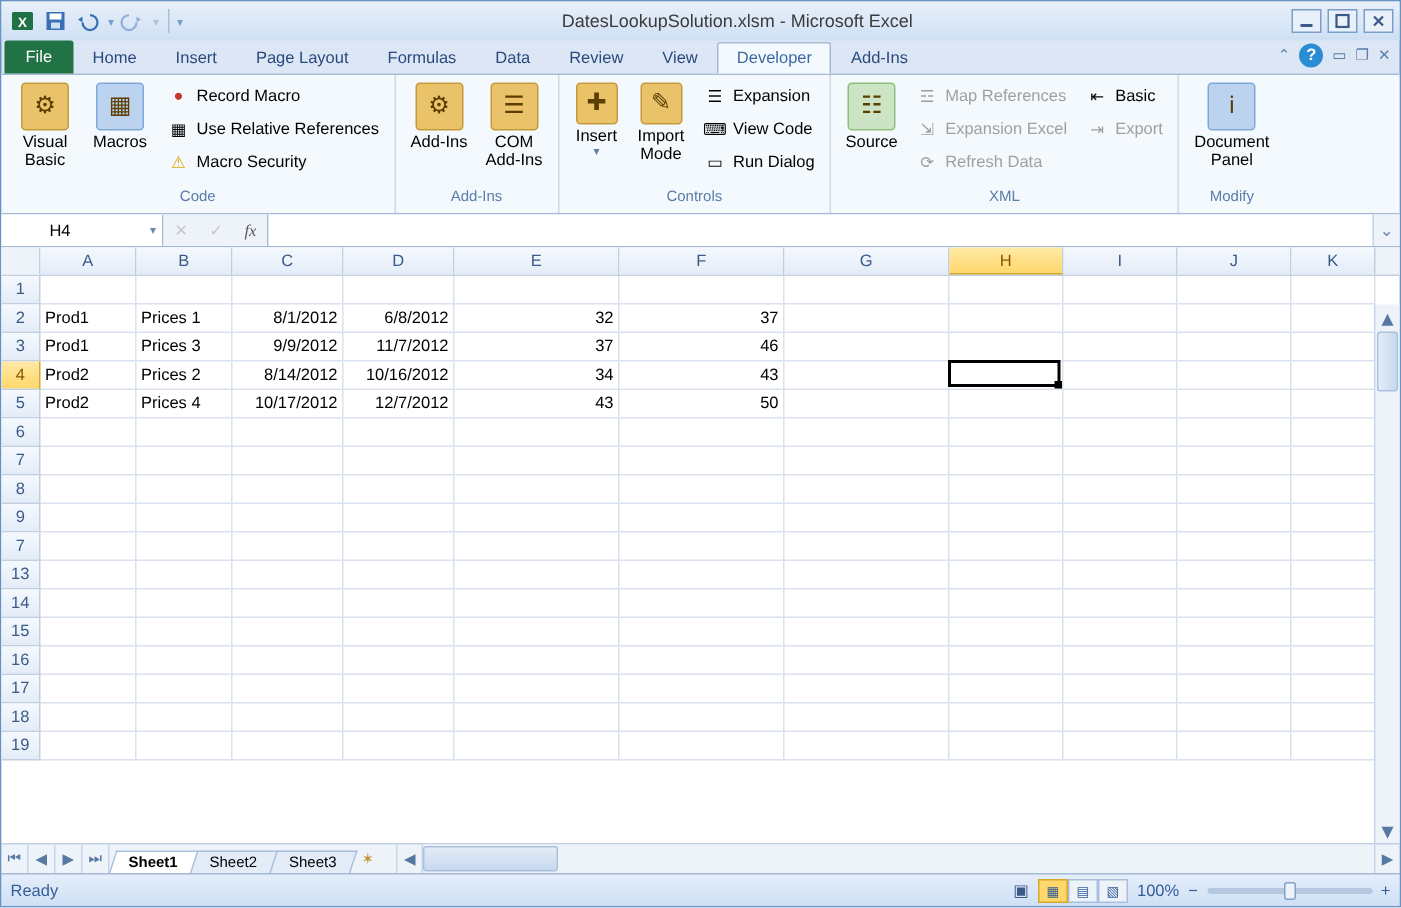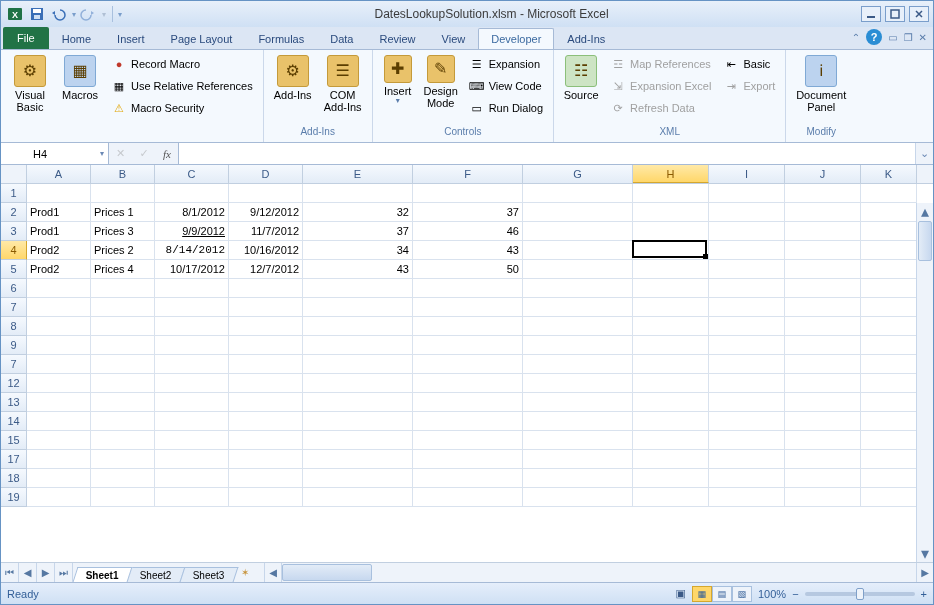--- a/index.html
+++ b/index.html
@@ -192,20 +192,21 @@
           <div class="small-item">
               <span class="sm-icon">▦</span>
               <span>Use Relative References</span>
             </div>
           <div class="small-item">
               <span class="sm-icon" style="color:#e1a80d">⚠</span>
               <span>Macro Security</span>
             </div>
         </div>
       </div>
+      <div class="group-label">Code</div>
     </div>
 
     <div class="group">
       <div class="group-body">
         <div class="big-btn">
           <div class="big-icon">
               <span>⚙</span>
             </div>
           <span>Add-Ins</span>
         </div>
@@ -226,21 +227,21 @@
           <div class="big-icon" style="width:28px;height:28px">
               <span>✚</span>
             </div>
           <span>Insert</span>
           <span style="font-size:8px;color:#5a7dab">▾</span>
         </div>
         <div class="big-btn" style="width:44px">
           <div class="big-icon" style="width:28px;height:28px">
               <span>✎</span>
             </div>
-          <span style="white-space:pre-line">Design
+          <span style="white-space:pre-line">Import
 Mode</span>
         </div>
         <div class="small-list">
           <div class="small-item">
               <span class="sm-icon">☰</span>
               <span>Expansion</span>
             </div>
           <div class="small-item">
               <span class="sm-icon">⌨</span>
               <span>View Code</span>
@@ -347,48 +348,48 @@
             <div class="cell" style="width: 76px;"></div>
             <div class="cell" style="width: 76px;"></div>
             <div class="cell" style="width: 76px;"></div>
             <div class="cell" style="width: 56px;"></div>
           </div>
           <div class="row">
             <div class="rh">2</div>
             <div class="cell t-l" style="width: 64px;">Prod1</div>
             <div class="cell t-l" style="width: 64px;">Prices 1</div>
             <div class="cell t-r" style="width: 74px;">8/1/2012</div>
-            <div class="cell t-r" style="width: 74px;">9/12/2012</div>
+            <div class="cell t-r" style="width: 74px;">6/8/2012</div>
             <div class="cell t-r" style="width: 110px;">32</div>
             <div class="cell t-r" style="width: 110px;">37</div>
             <div class="cell" style="width: 110px;"></div>
             <div class="cell" style="width: 76px;"></div>
             <div class="cell" style="width: 76px;"></div>
             <div class="cell" style="width: 76px;"></div>
             <div class="cell" style="width: 56px;"></div>
           </div>
           <div class="row">
             <div class="rh">3</div>
             <div class="cell t-l" style="width: 64px;">Prod1</div>
             <div class="cell t-l" style="width: 64px;">Prices 3</div>
-            <div class="cell t-r" style="width: 74px; text-decoration: underline;">9/9/2012</div>
+            <div class="cell t-r" style="width: 74px;">9/9/2012</div>
             <div class="cell t-r" style="width: 74px;">11/7/2012</div>
             <div class="cell t-r" style="width: 110px;">37</div>
             <div class="cell t-r" style="width: 110px;">46</div>
             <div class="cell" style="width: 110px;"></div>
             <div class="cell" style="width: 76px;"></div>
             <div class="cell" style="width: 76px;"></div>
             <div class="cell" style="width: 76px;"></div>
             <div class="cell" style="width: 56px;"></div>
           </div>
           <div class="row">
             <div class="rh sel">4</div>
             <div class="cell t-l" style="width: 64px;">Prod2</div>
             <div class="cell t-l" style="width: 64px;">Prices 2</div>
-            <div class="cell t-r" style="width: 74px; font-family: Liberation Mono, monospace;">8/14/2012</div>
+            <div class="cell t-r" style="width: 74px;">8/14/2012</div>
             <div class="cell t-r" style="width: 74px;">10/16/2012</div>
             <div class="cell t-r" style="width: 110px;">34</div>
             <div class="cell t-r" style="width: 110px;">43</div>
             <div class="cell" style="width: 110px;"></div>
             <div class="cell" style="width: 76px;"></div>
             <div class="cell" style="width: 76px;"></div>
             <div class="cell" style="width: 76px;"></div>
             <div class="cell" style="width: 56px;"></div>
           </div>
           <div class="row">
@@ -469,34 +470,20 @@
             <div class="cell" style="width: 74px;"></div>
             <div class="cell" style="width: 110px;"></div>
             <div class="cell" style="width: 110px;"></div>
             <div class="cell" style="width: 110px;"></div>
             <div class="cell" style="width: 76px;"></div>
             <div class="cell" style="width: 76px;"></div>
             <div class="cell" style="width: 76px;"></div>
             <div class="cell" style="width: 56px;"></div>
           </div>
           <div class="row">
-            <div class="rh">12</div>
-            <div class="cell" style="width: 64px;"></div>
-            <div class="cell" style="width: 64px;"></div>
-            <div class="cell" style="width: 74px;"></div>
-            <div class="cell" style="width: 74px;"></div>
-            <div class="cell" style="width: 110px;"></div>
-            <div class="cell" style="width: 110px;"></div>
-            <div class="cell" style="width: 110px;"></div>
-            <div class="cell" style="width: 76px;"></div>
-            <div class="cell" style="width: 76px;"></div>
-            <div class="cell" style="width: 76px;"></div>
-            <div class="cell" style="width: 56px;"></div>
-          </div>
-          <div class="row">
             <div class="rh">13</div>
             <div class="cell" style="width: 64px;"></div>
             <div class="cell" style="width: 64px;"></div>
             <div class="cell" style="width: 74px;"></div>
             <div class="cell" style="width: 74px;"></div>
             <div class="cell" style="width: 110px;"></div>
             <div class="cell" style="width: 110px;"></div>
             <div class="cell" style="width: 110px;"></div>
             <div class="cell" style="width: 76px;"></div>
             <div class="cell" style="width: 76px;"></div>
@@ -512,20 +499,34 @@
             <div class="cell" style="width: 110px;"></div>
             <div class="cell" style="width: 110px;"></div>
             <div class="cell" style="width: 110px;"></div>
             <div class="cell" style="width: 76px;"></div>
             <div class="cell" style="width: 76px;"></div>
             <div class="cell" style="width: 76px;"></div>
             <div class="cell" style="width: 56px;"></div>
           </div>
           <div class="row">
             <div class="rh">15</div>
+            <div class="cell" style="width: 64px;"></div>
+            <div class="cell" style="width: 64px;"></div>
+            <div class="cell" style="width: 74px;"></div>
+            <div class="cell" style="width: 74px;"></div>
+            <div class="cell" style="width: 110px;"></div>
+            <div class="cell" style="width: 110px;"></div>
+            <div class="cell" style="width: 110px;"></div>
+            <div class="cell" style="width: 76px;"></div>
+            <div class="cell" style="width: 76px;"></div>
+            <div class="cell" style="width: 76px;"></div>
+            <div class="cell" style="width: 56px;"></div>
+          </div>
+          <div class="row">
+            <div class="rh">16</div>
             <div class="cell" style="width: 64px;"></div>
             <div class="cell" style="width: 64px;"></div>
             <div class="cell" style="width: 74px;"></div>
             <div class="cell" style="width: 74px;"></div>
             <div class="cell" style="width: 110px;"></div>
             <div class="cell" style="width: 110px;"></div>
             <div class="cell" style="width: 110px;"></div>
             <div class="cell" style="width: 76px;"></div>
             <div class="cell" style="width: 76px;"></div>
             <div class="cell" style="width: 76px;"></div>

